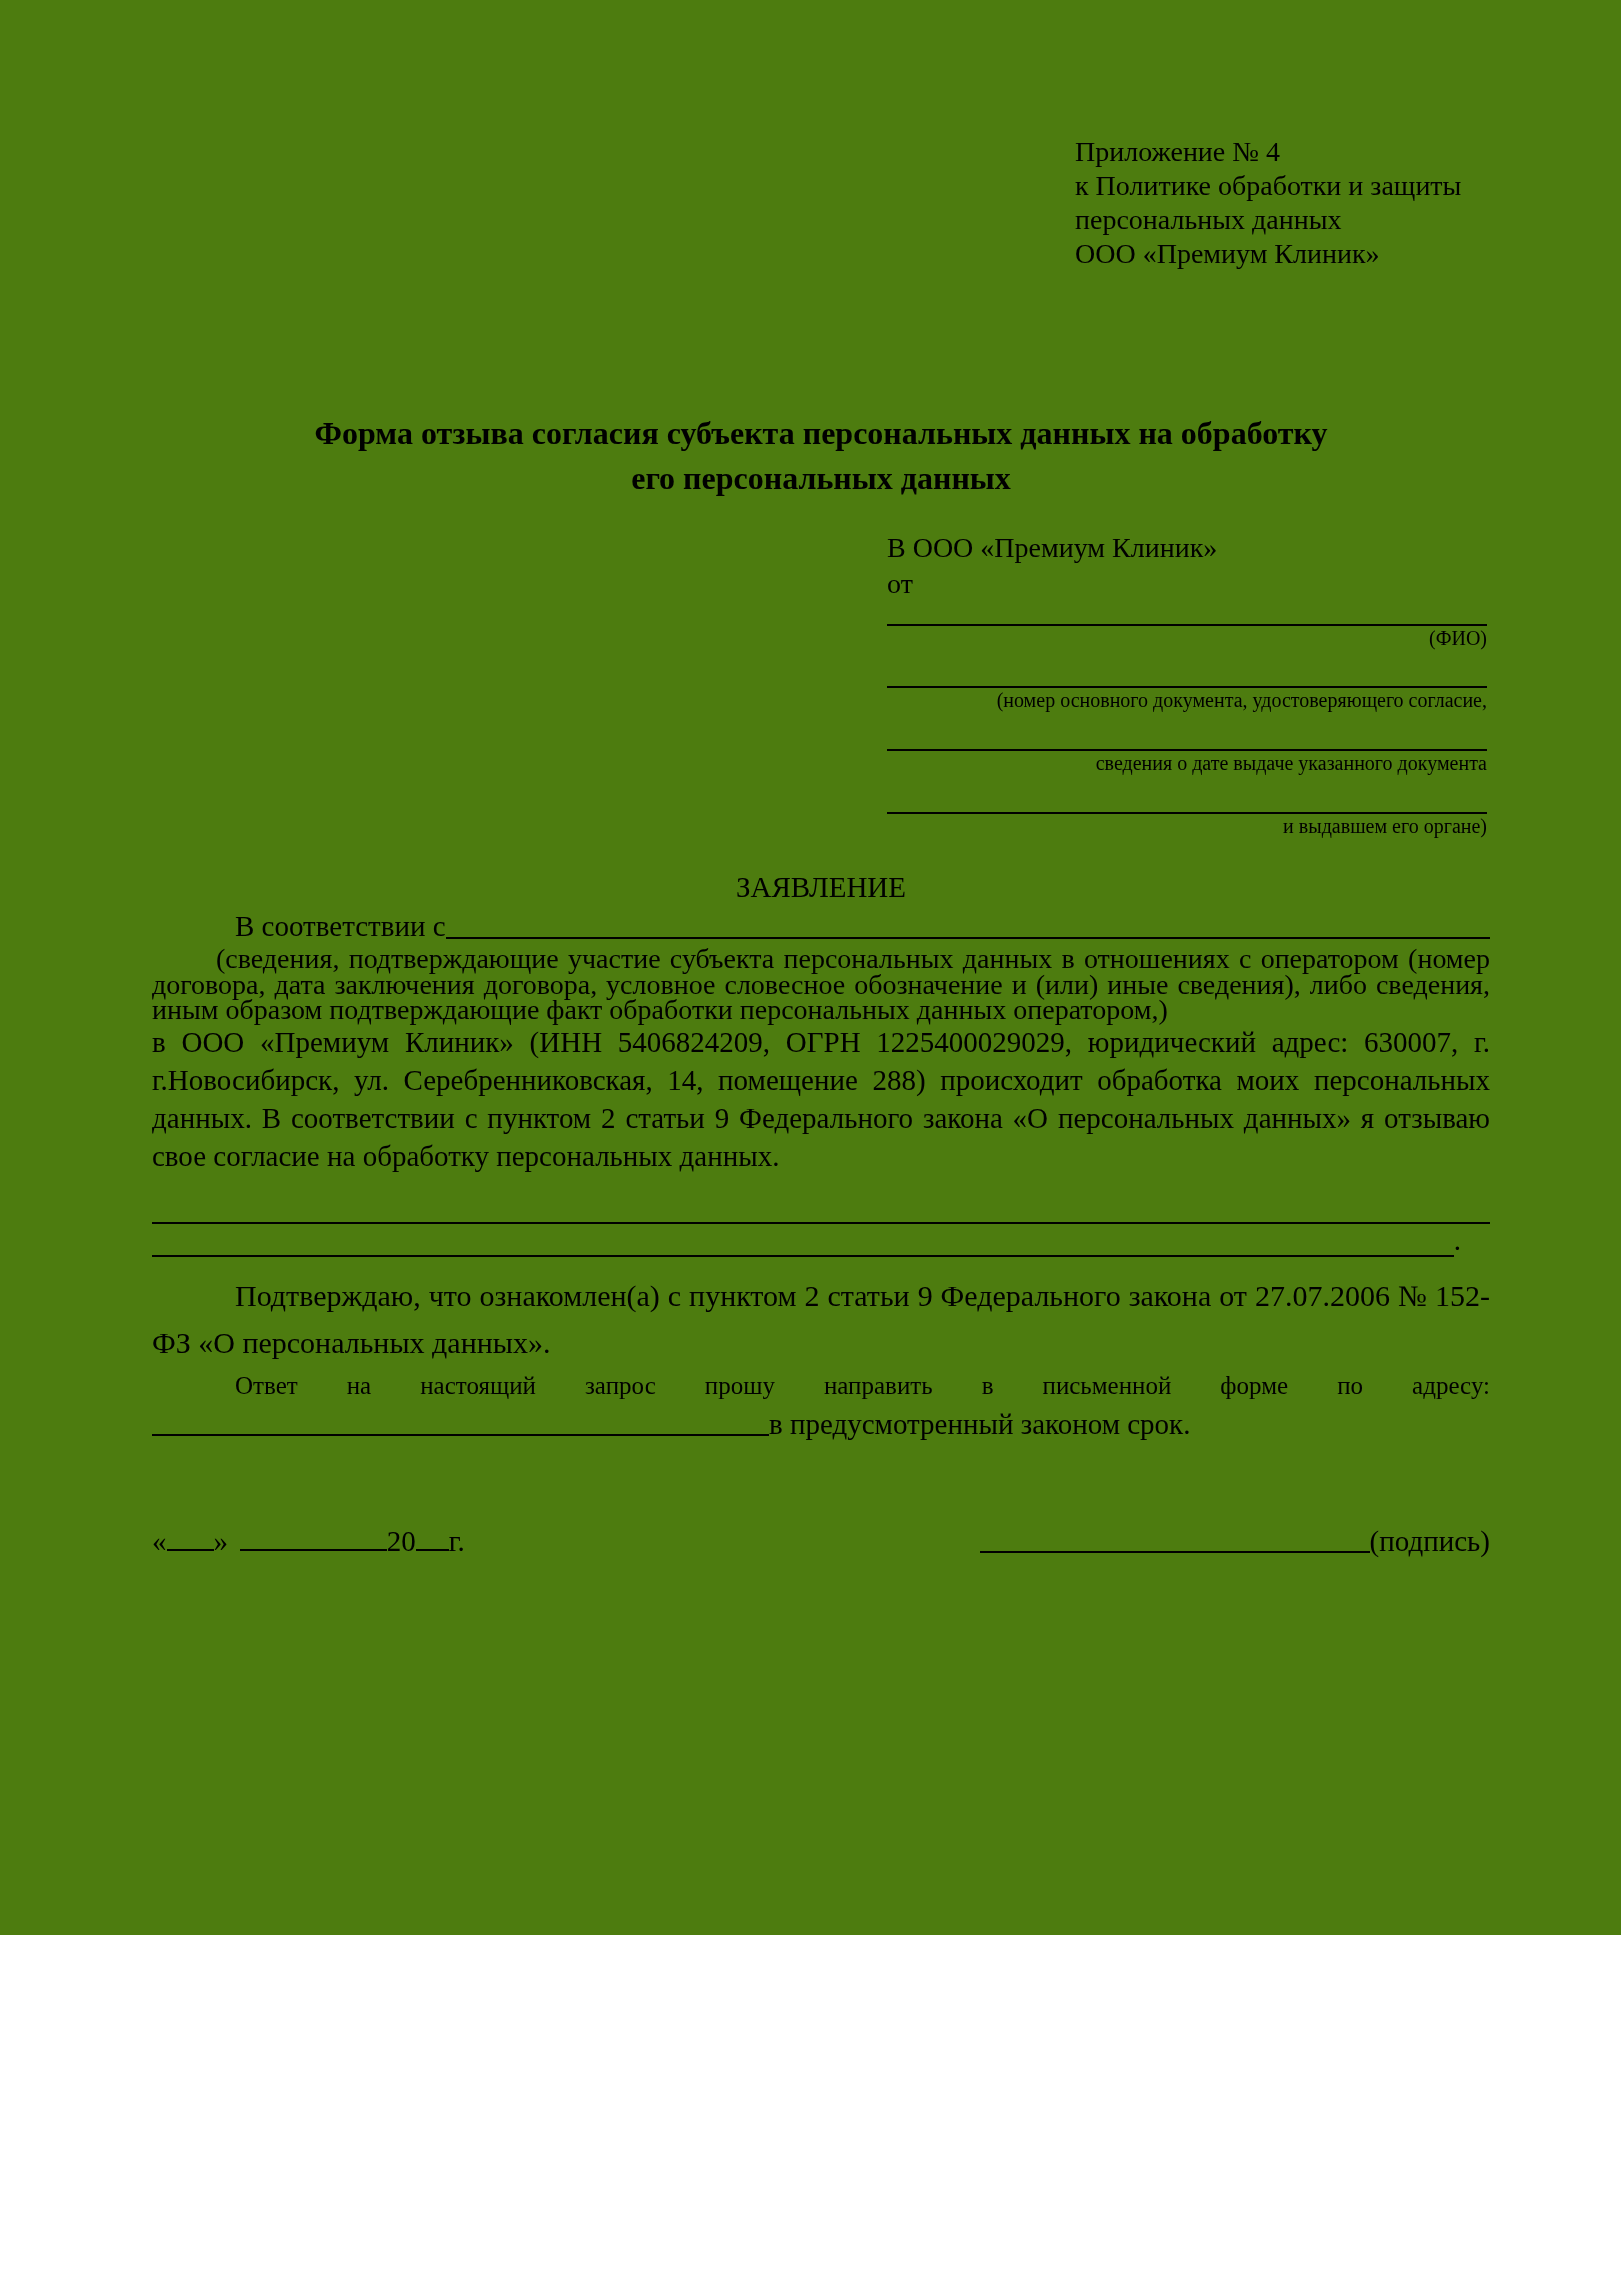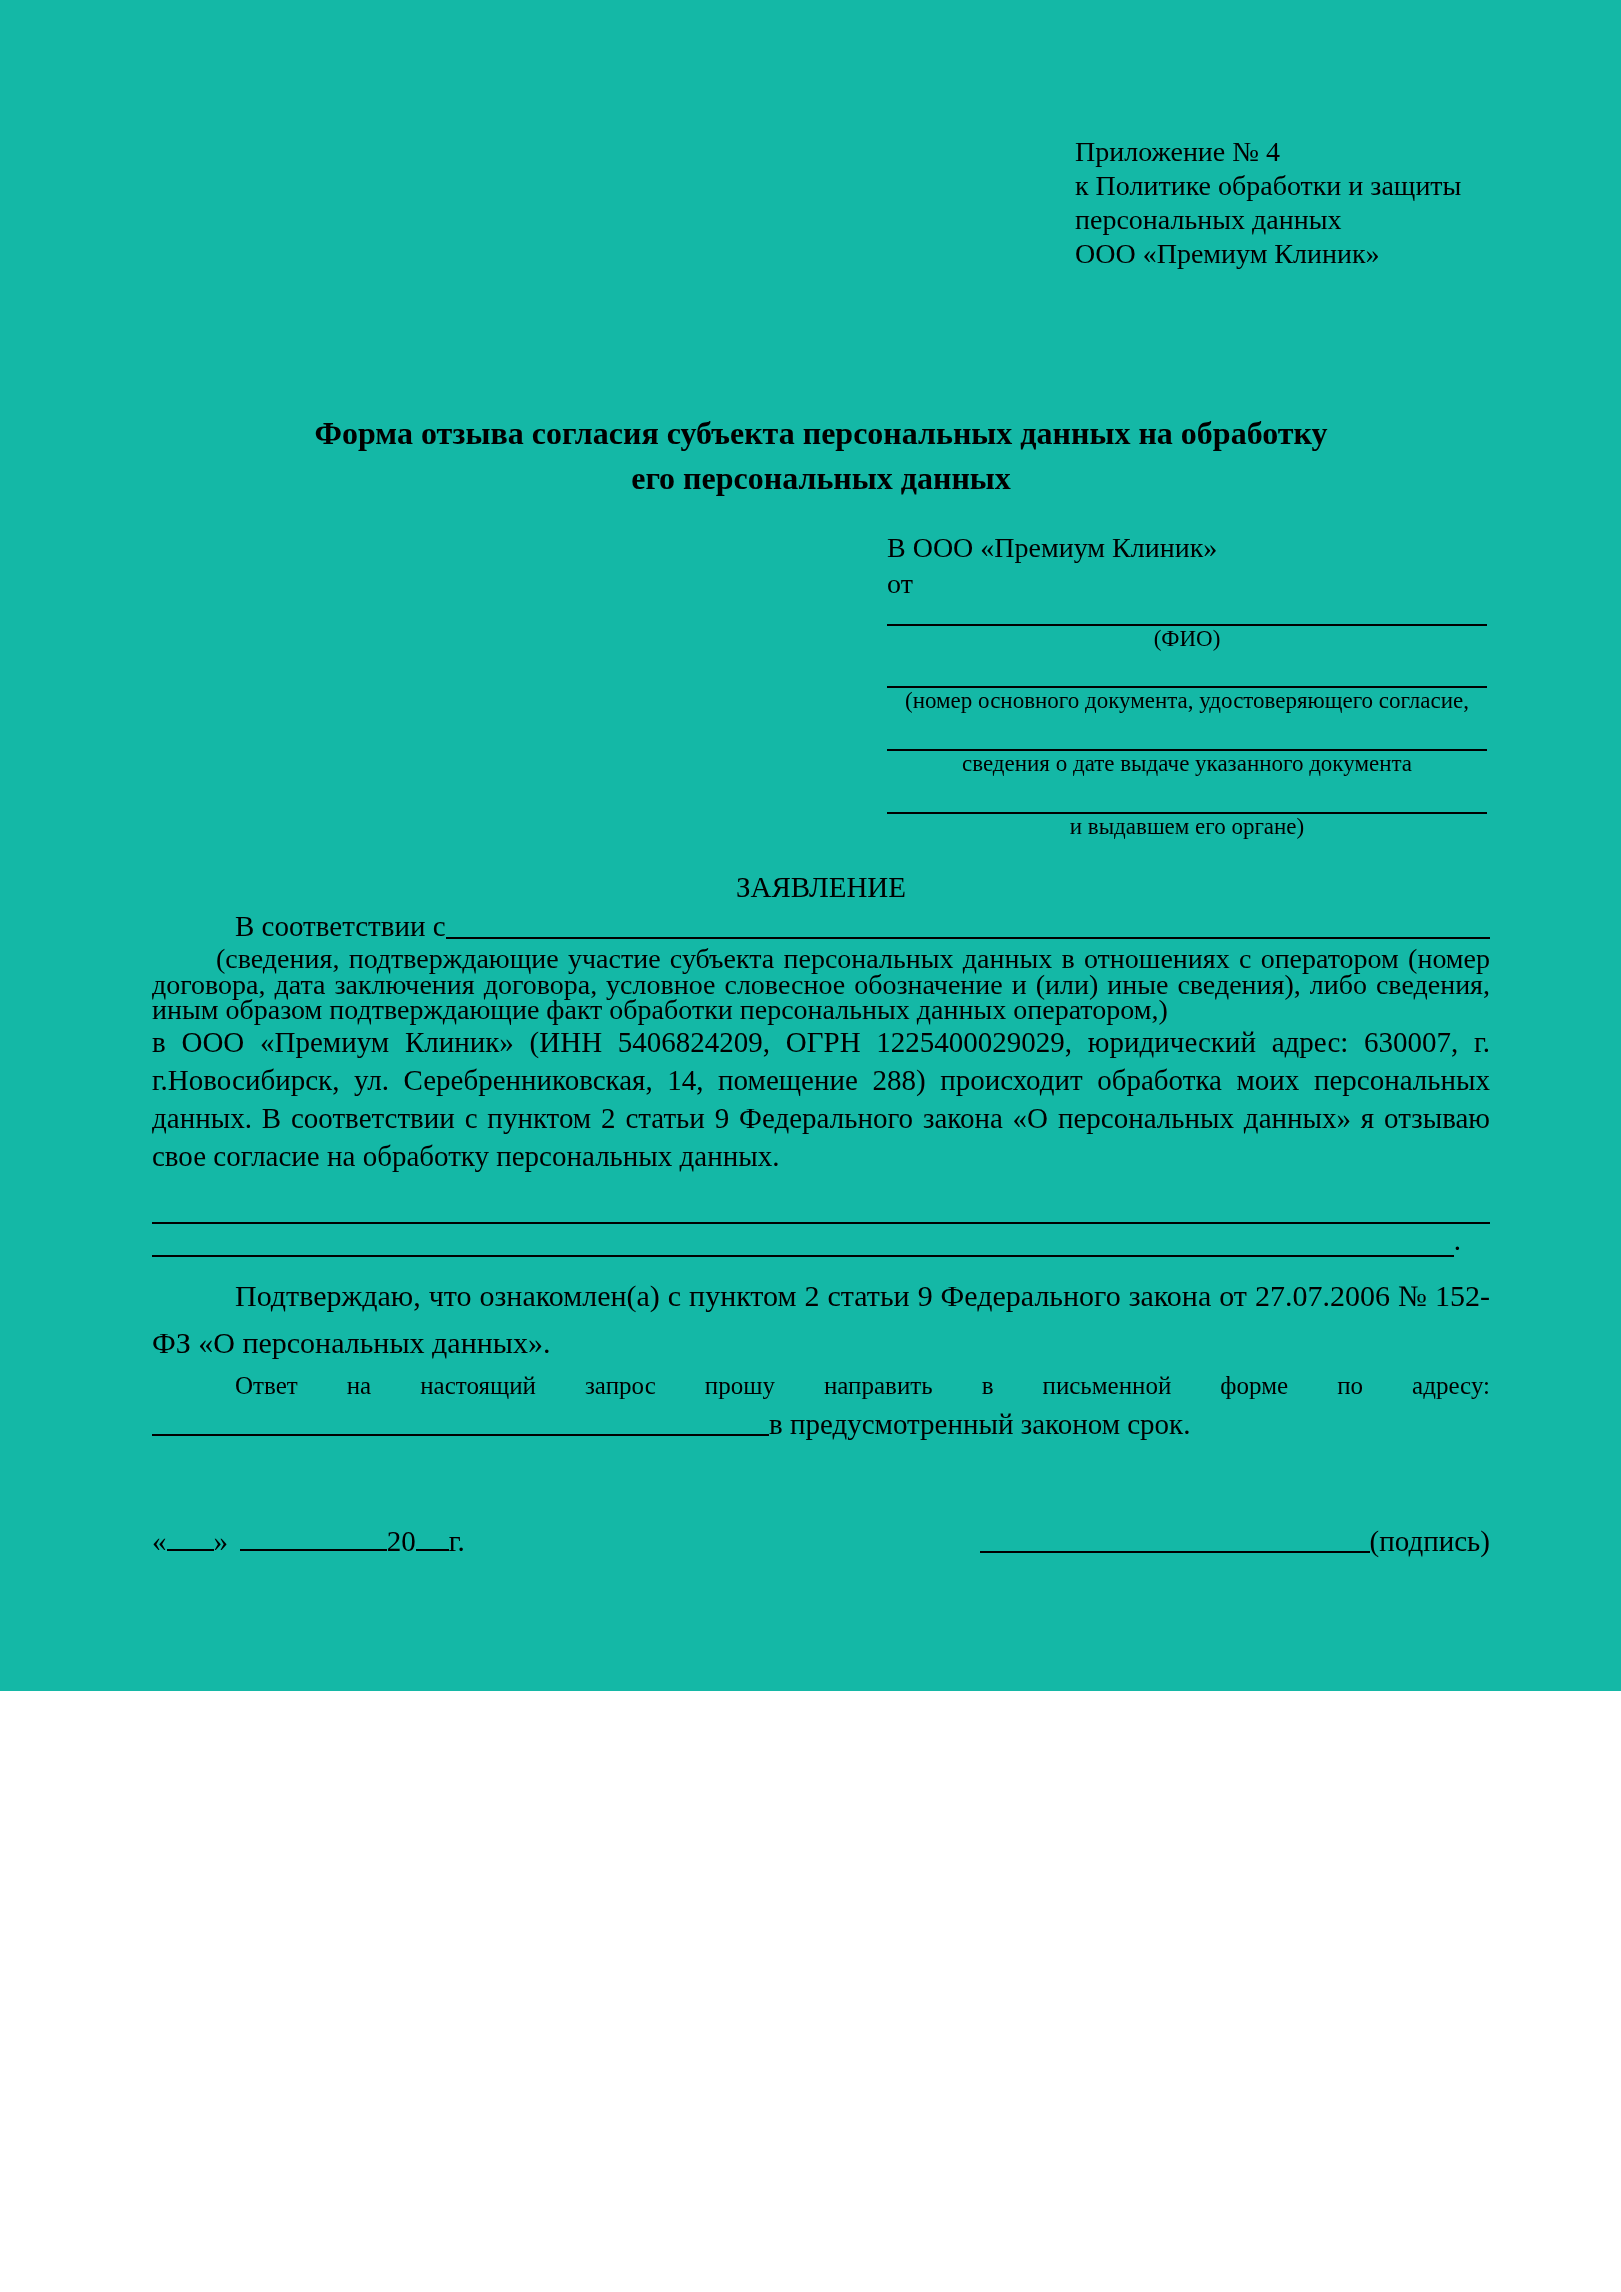--- a/index.html
+++ b/index.html
@@ -1,29 +1,29 @@
 <!DOCTYPE html>
 <html><head>
 <meta charset="utf-8">
 <style>
   html,body { margin:0; padding:0; background:#ffffff; }
   .page {
     position:relative;
-    width:1621px; height:1691px;
+    width:1621px; height:1935px;
     box-sizing:border-box;
     padding:135px 131px 0 152px;
-    background:#14b8a6;
+    background:#4d7c0f;
     color:#000;
     font-family:"Liberation Serif","DejaVu Serif",serif;
   }
   .appendix { margin-left:923px; font-size:28px; line-height:34px; }
   .doc-title { margin-top:140px; text-align:center; font-weight:bold; font-size:32px; line-height:45px; }
   .addressee { margin-left:735px; margin-top:29px; width:600px; font-size:28px; line-height:36px; }
   .fill-field { height:21.6px; border-bottom:2px solid #000; }
-  .fill-label { font-size:23px; line-height:25.5px; text-align:center; margin-bottom:13.7px; white-space:nowrap; }
+  .fill-label { font-size:20px; line-height:25.5px; text-align:right; margin-bottom:13.7px; white-space:nowrap; }
   .statement-heading { margin-top:29px; text-align:center; font-size:29px; line-height:39px; }
   .flex-row { display:flex; font-size:29px; line-height:39px; }
   .indent-spacer { flex:0 0 83px; }
   .rule-fill { flex:1; border-bottom:2px solid #000; align-self:flex-end; height:0; margin-bottom:7.8px; }
   .fine-print { font-size:28px; line-height:25.5px; text-align:justify; text-indent:64px; }
   .body-para { font-size:29px; line-height:38px; text-align:justify; }
   .blank-rule { height:31px; border-bottom:2px solid #000; }
   .blank-rule-row { display:flex; align-items:flex-end; font-size:29px; line-height:33px; padding-right:29px; }
   .blank-rule-row .rule { flex:1; border-bottom:2px solid #000; height:31px; }
   .confirm-para { margin-top:15px; font-size:30px; line-height:47px; text-align:justify; text-indent:83px; }

